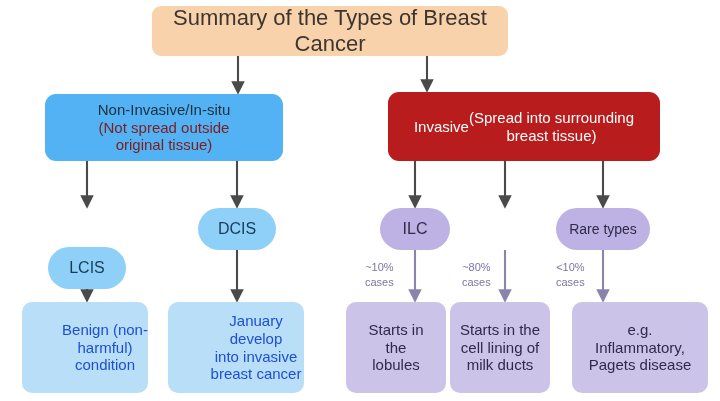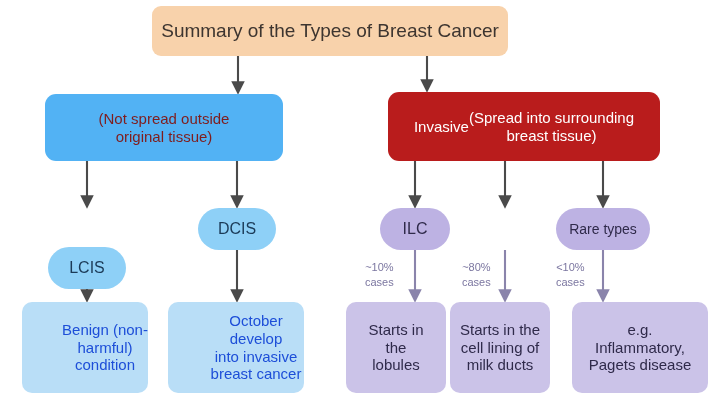--- a/index.html
+++ b/index.html
@@ -24,21 +24,21 @@
     box-sizing: border-box;
     line-height: 1.18;
     white-space: pre-line;
   }
   
   #title-box {
     left: 152px; top: 6px; width: 356px; height: 50px;
     background: #f8d2ab;
     border-radius: 9px;
     color: #3d3530;
-    font-size: 19px;
+    font-size: 22px;
   }
   
   #noninvasive-box {
     left: 45px; top: 94px; width: 238px; height: 67px;
     background: #52b2f4;
     border-radius: 11px;
     font-size: 15px;
     flex-direction: column;
   }
   #noninvasive-box .l1 { color: #1c2f3d; }
@@ -119,20 +119,21 @@
       <line x1="505" y1="250" x2="505" y2="296"></line>
       <line x1="603" y1="250" x2="603" y2="296"></line>
     </g>
   </svg>
 
   <div class="node" id="title-box">
     <span>Summary of the Types of Breast Cancer</span>
   </div>
 
   <div class="node" id="noninvasive-box">
+    <span class="l1">Non-Invasive/In-situ</span>
     <span class="l2">(Not spread outside
 original tissue)</span>
   </div>
 
   <div class="node" id="invasive-box">
     <span>Invasive</span>
     <span>(Spread into surrounding
 breast tissue)</span>
   </div>
 
@@ -153,21 +154,21 @@
   <div class="edge-label" id="ilc-pct">~10%
 cases</div>
   <div class="edge-label" id="idc-pct">~80%
 cases</div>
   <div class="edge-label" id="rare-pct">&lt;10%
 cases</div>
 
   <div class="node leaf leaf-blue" id="benign-box">Benign  (non-
 harmful)
 condition</div>
-  <div class="node leaf leaf-blue" id="maydevelop-box">October develop
+  <div class="node leaf leaf-blue" id="maydevelop-box">January develop
 into invasive
 breast cancer</div>
   <div class="node leaf leaf-purple" id="lobules-box">Starts in
 the
 lobules</div>
   <div class="node leaf leaf-purple" id="milkducts-box">Starts in the
 cell lining of
 milk ducts</div>
   <div class="node leaf leaf-purple" id="rare-eg-box">e.g.
 Inflammatory,

